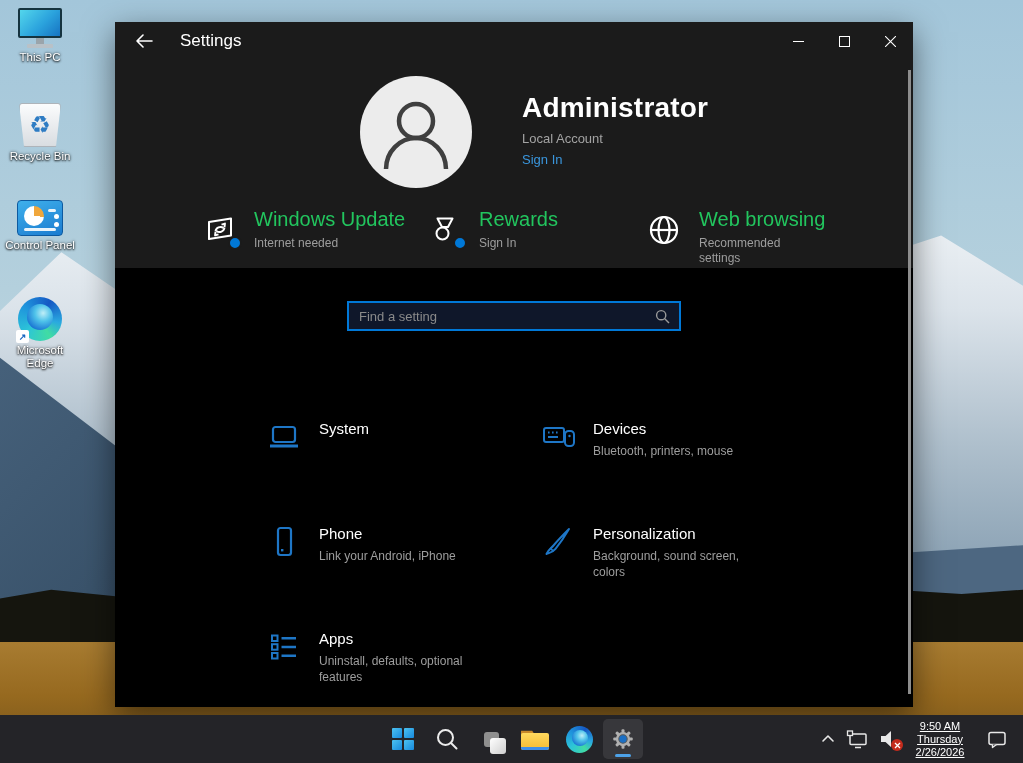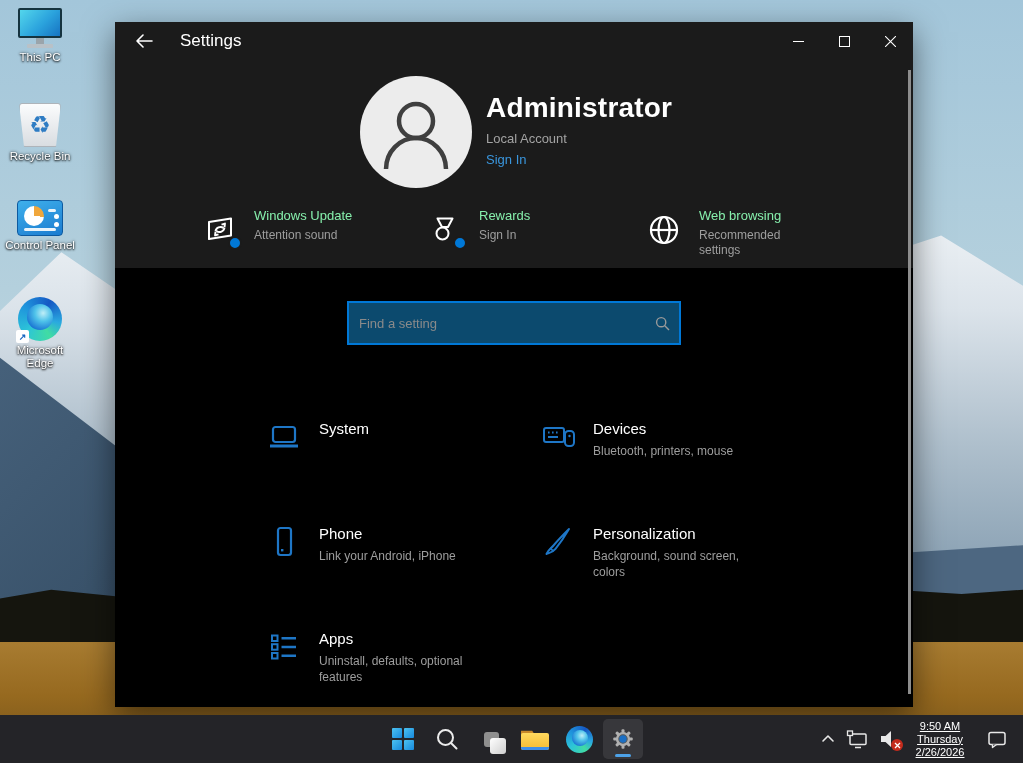--- a/index.html
+++ b/index.html
@@ -51,39 +51,39 @@
   
   .window { position:absolute; left:115px; top:22px; width:798px; height:685px;
     background:var(--window-header-bg,#1b1b1b); box-shadow:0 10px 30px rgba(0,0,0,.5); color:#fff; }
   .titlebar { position:absolute; left:0; top:0; right:0; height:38px; }
   .back-btn { position:absolute; left:8px; top:0; width:42px; height:38px; display:flex; align-items:center; justify-content:center; }
   .win-title { position:absolute; left:65px; top:0; height:38px; line-height:38px; font-size:17px; color:#fff; }
   .win-controls { position:absolute; right:0; top:0; display:flex; }
   .wc { width:46px; height:38px; display:flex; align-items:center; justify-content:center; }
 
   .header { position:absolute; left:0; top:38px; right:0; height:208px; }
-  .profile { position:absolute; left:245px; top:16px; display:flex; }
+  .profile { position:absolute; left:245px; top:16px; display:flex;gap:36px; }
   .avatar { width:112px; height:112px; border-radius:50%; background:#ececec; display:flex; align-items:center; justify-content:center; }
   .profile-text { margin-left:14px; padding-top:16px; }
   .p-name { font-size:28px; font-weight:bold; letter-spacing:.2px; }
   .p-acct { margin-top:7px; font-size:13px; color:#a3a3a3; }
   .p-signin { margin-top:6px; font-size:13px; color:var(--link-blue,#3a96dd); cursor:pointer; }
 
   .quick { position:absolute; top:146px; display:flex; gap:14px; cursor:pointer; }
   .q1 { left:85px; } .q2 { left:310px; } .q3 { left:530px; }
   .q-icon { position:relative; width:40px; height:40px; margin-top:4px; }
   .q-dot { position:absolute; right:-2px; bottom:0; width:14px; height:14px; border-radius:50%;
     background:var(--badge-blue,#0078d7); border:2px solid #1b1b1b; }
-  .q-title { font-size:13px; color:#86efac; margin-top:2px; }
+  .q-title { font-size:20px; color:#22c55e; margin-top:2px; }
   .q-sub { font-size:12px; color:#9e9e9e; margin-top:5px; line-height:15px; }
   .q3 .q-sub { max-width:110px; }
 
   .body { position:absolute; left:0; top:246px; right:0; bottom:0; background:var(--window-body-bg,#000); }
-  .searchbox { position:absolute; left:232px; top:33px; width:334px; height:44px;
-    border:2px solid var(--accent,#0078d7); background:#0c4a6e; display:flex; align-items:center; }
+  .searchbox { position:absolute; left:232px; top:33px; width:334px; height:30px;
+    border:2px solid var(--accent,#0078d7); background:#0f172a; display:flex; align-items:center; }
   .searchbox input { flex:1; height:100%; background:transparent; border:none; outline:none;
     color:#d0d0d0; font-size:13px; padding:0 8px 0 10px; font-family:"Liberation Sans", sans-serif; }
   .searchbox input::placeholder { color:#8a8a8a; }
   .search-glyph { margin-right:9px; display:flex; }
 
   .grid { position:absolute; left:151px; top:126px; display:grid; grid-template-columns:274px 274px; grid-auto-rows:105px;margin-top:23px; }
   .cat { display:flex; gap:17px; cursor:pointer; }
   .cat-icon { width:36px; height:36px; flex:0 0 36px; margin-top:2px; }
   .cat-title { font-size:15px; color:#fff; margin-top:3px; }
   .cat-sub { font-size:12px; color:#9e9e9e; margin-top:6px; line-height:16px; max-width:172px; }
@@ -207,21 +207,21 @@
             <path d="M9 12 L31 8.5 L31 25.5 L9 29 Z" stroke="#fff" stroke-width="2" fill="none" stroke-linejoin="round"></path>
             <path d="M15.5 21.5 a5 5 0 0 1 8 -3.5" stroke="#fff" stroke-width="2" fill="none"></path>
             <path d="M24.5 17 l0.4 -3.4 l-3.4 1" stroke="#fff" stroke-width="2" fill="none" stroke-linejoin="round"></path>
             <path d="M24.5 17.5 a5 5 0 0 1 -8 3.5" stroke="#fff" stroke-width="2" fill="none"></path>
             <path d="M15.5 22 l-0.4 3.4 l3.4 -1" stroke="#fff" stroke-width="2" fill="none" stroke-linejoin="round"></path>
           </svg>
           <div class="q-dot"></div>
         </div>
         <div>
           <div class="q-title">Windows Update</div>
-          <div class="q-sub">Attention sound</div>
+          <div class="q-sub">Internet needed</div>
         </div>
       </div>
 
       <div class="quick q2">
         <div class="q-icon">
           <svg width="40" height="40" viewBox="0 0 40 40">
             <path d="M12.5 8.5 H27.5 L23 17 H17 Z" stroke="#fff" stroke-width="2" fill="none" stroke-linejoin="round"></path>
             <circle cx="17.5" cy="23.5" r="6" stroke="#fff" stroke-width="2" fill="none"></circle>
           </svg>
           <div class="q-dot"></div>

